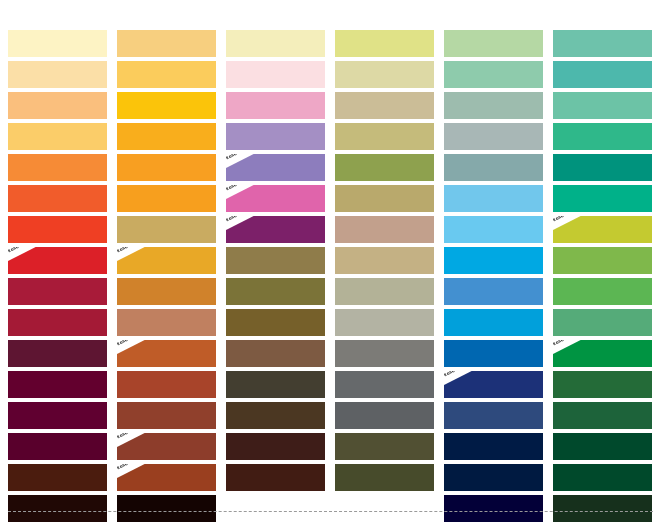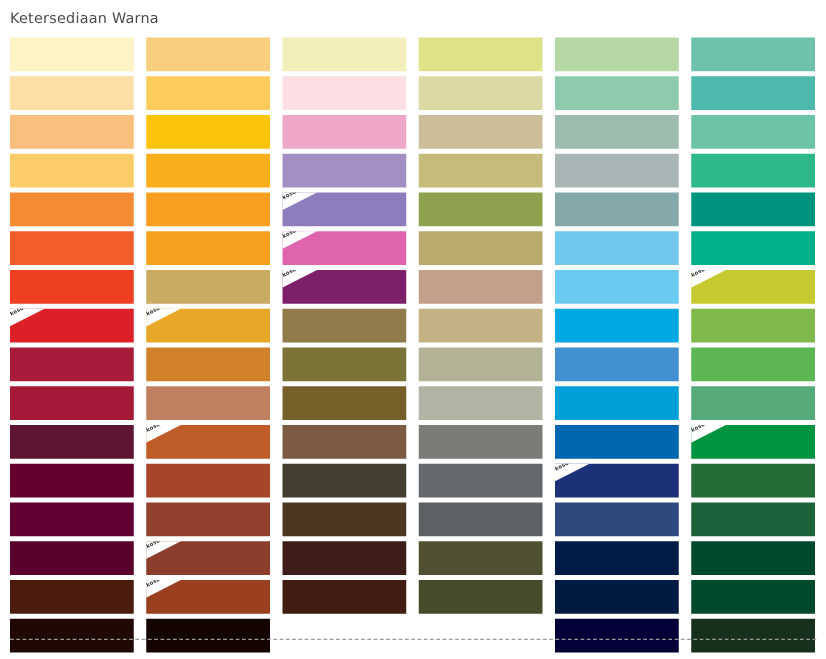--- a/index.html
+++ b/index.html
@@ -92,21 +92,20 @@
     width: 645px;
     height: 0;
     border-top: 1px dashed #9a9a9a;
   }
 </style>
 </head>
 <body>
 
 <div id="page">
 
-  <div id="page-title">Ketersediaan Warna</div>
 
   <div id="swatch-grid">
       <div class="swatch" style="grid-area: 1 / 1; background: rgb(253, 243, 196);"></div>
       <div class="swatch" style="grid-area: 1 / 2; background: rgb(247, 207, 127);"></div>
       <div class="swatch" style="grid-area: 1 / 3; background: rgb(244, 238, 187);"></div>
       <div class="swatch" style="grid-area: 1 / 4; background: rgb(224, 226, 135);"></div>
       <div class="swatch" style="grid-area: 1 / 5; background: rgb(181, 216, 164);"></div>
       <div class="swatch" style="grid-area: 1 / 6; background: rgb(110, 194, 171);"></div>
       <div class="swatch" style="grid-area: 2 / 1; background: rgb(251, 223, 167);"></div>
       <div class="swatch" style="grid-area: 2 / 2; background: rgb(251, 204, 92);"></div>

